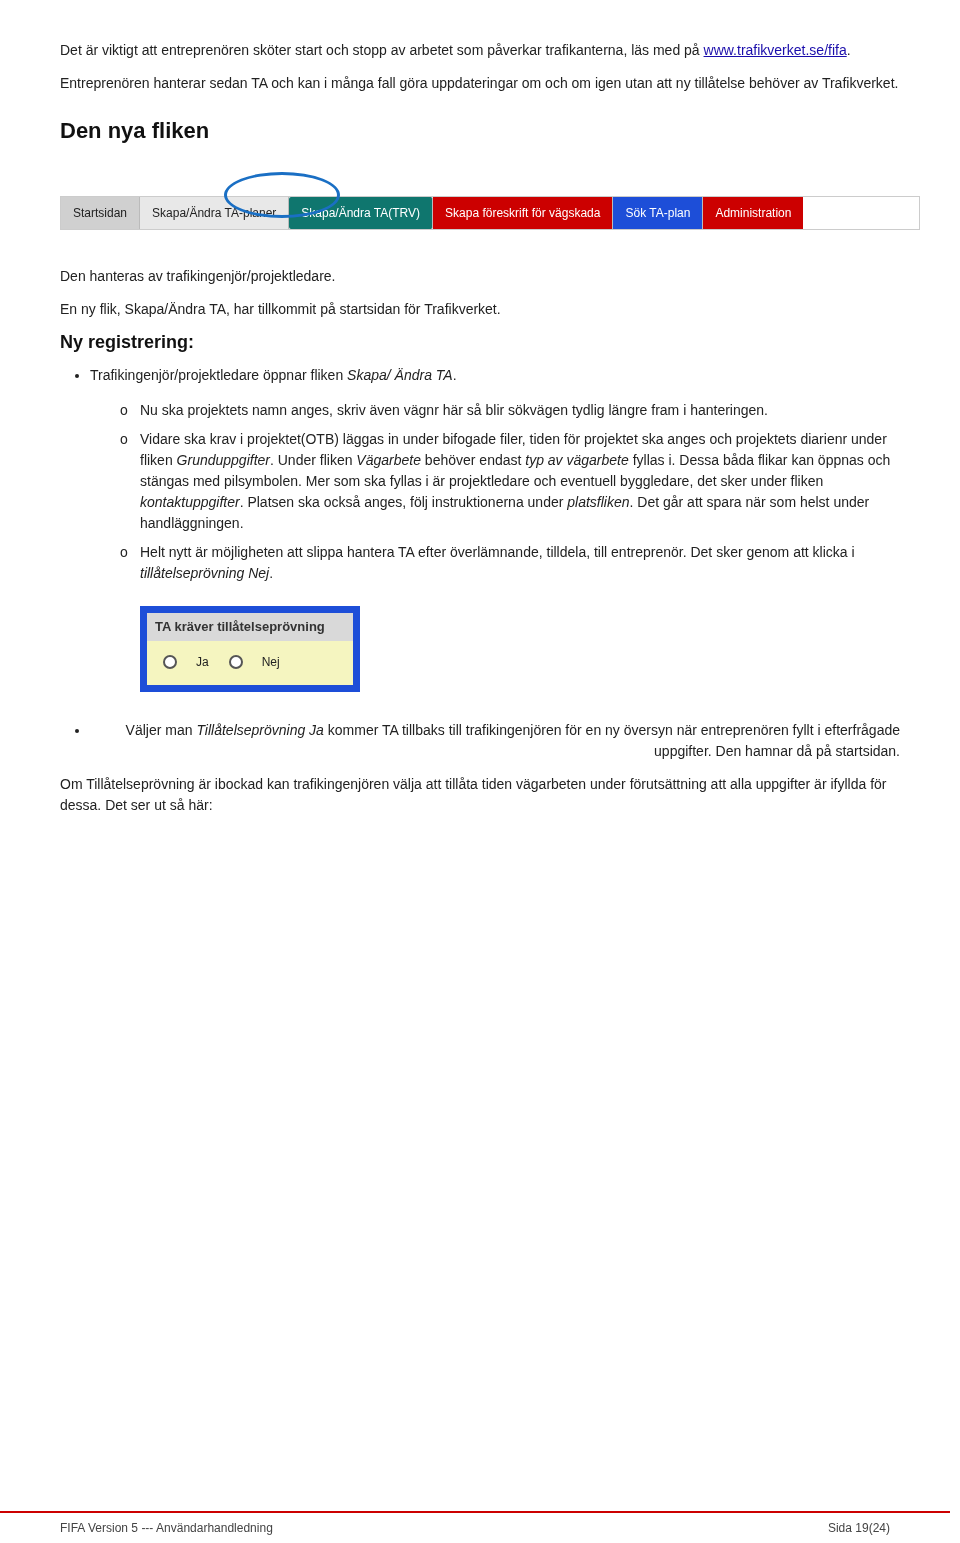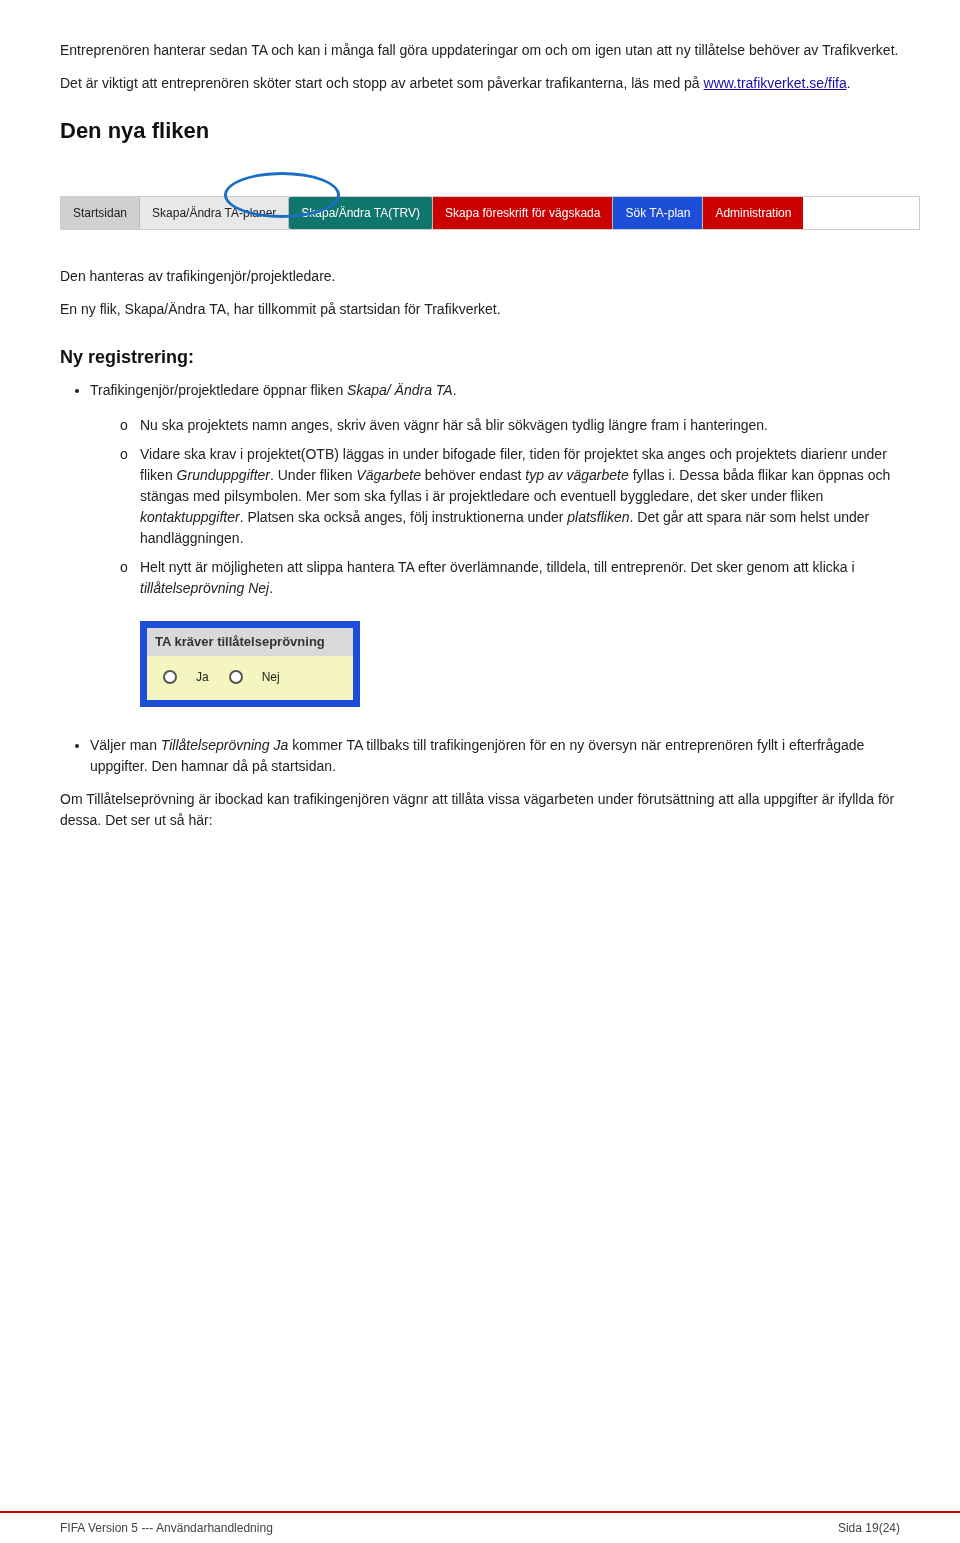--- a/index.html
+++ b/index.html
@@ -26,21 +26,21 @@
     h2 {
       font-size: 22px;
       font-weight: bold;
       margin-top: 24px;
       margin-bottom: 16px;
       color: #111;
     }
     h3 {
       font-size: 18px;
       font-weight: bold;
-      margin-top: 27px;
+      margin-top: 12px;
       margin-bottom: 12px;
       color: #111;
     }
 
     
     .nav-bar {
       display: flex;
       align-items: stretch;
       background: #fff;
       border: 1px solid #ccc;
@@ -177,43 +177,43 @@
       border: 2px solid #555;
       background: #fff;
       display: inline-block;
     }
 
     
     .page-footer {
       position: absolute;
       bottom: 0;
       left: 0;
-      right: 0;
+      right: 10px;
       border-top: 2px solid #cc0000;
       display: flex;
       justify-content: space-between;
       align-items: center;
       padding: 8px 60px;
       font-size: 12px;
       color: #444;
       background: #fff;
     }
   </style>
 </head>
 <body>
 
 <div class="page-content">
 
   
-  <p>Entreprenören hanterar sedan TA och kan i många fall göra uppdateringar om och om igen utan att ny tillåtelse behöver av Trafikverket.</p>
-
-  
   <p>
     <span>Det är viktigt att entreprenören sköter start och stopp av arbetet som påverkar trafikanterna, läs med på </span><a href="#">www.trafikverket.se/fifa</a><span>.</span>
   </p>
+
+  
+  <p>Entreprenören hanterar sedan TA och kan i många fall göra uppdateringar om och om igen utan att ny tillåtelse behöver av Trafikverket.</p>
 
   
   <h2>Den nya fliken</h2>
 
   
   <div class="nav-wrapper">
     <div class="nav-bar">
       <div class="nav-tab nav-tab-startsidan">
         <span>Startsidan</span>
       </div>
@@ -274,26 +274,26 @@
                   <span class="radio-circle"></span>
                   <span>Nej</span>
                 </label>
               </div>
             </div>
           </div>
         </li>
       </ol>
     </li>
 
-    <li style="margin-top: 12px;">
+    <li style="margin-top: 12px; text-align: right;">
       <span>Väljer man </span><em>Tillåtelseprövning Ja</em><span> kommer TA tillbaks till trafikingenjören för en ny översyn när entreprenören fyllt i efterfrågade uppgifter. Den hamnar då på startsidan.</span>
     </li>
   </ul>
 
   
-  <p>Om Tillåtelseprövning är ibockad kan trafikingenjören vägnr att tillåta vissa vägarbeten under förutsättning att alla uppgifter är ifyllda för dessa. Det ser ut så här:</p>
+  <p>Om Tillåtelseprövning är ibockad kan trafikingenjören välja att tillåta tiden vägarbeten under förutsättning att alla uppgifter är ifyllda för dessa. Det ser ut så här:</p>
 
 </div>
 
 <div class="page-footer">
   <span>FIFA Version 5  ---  Användarhandledning</span>
   <span>Sida 19(24)</span>
 </div>
 
 </body></html>

